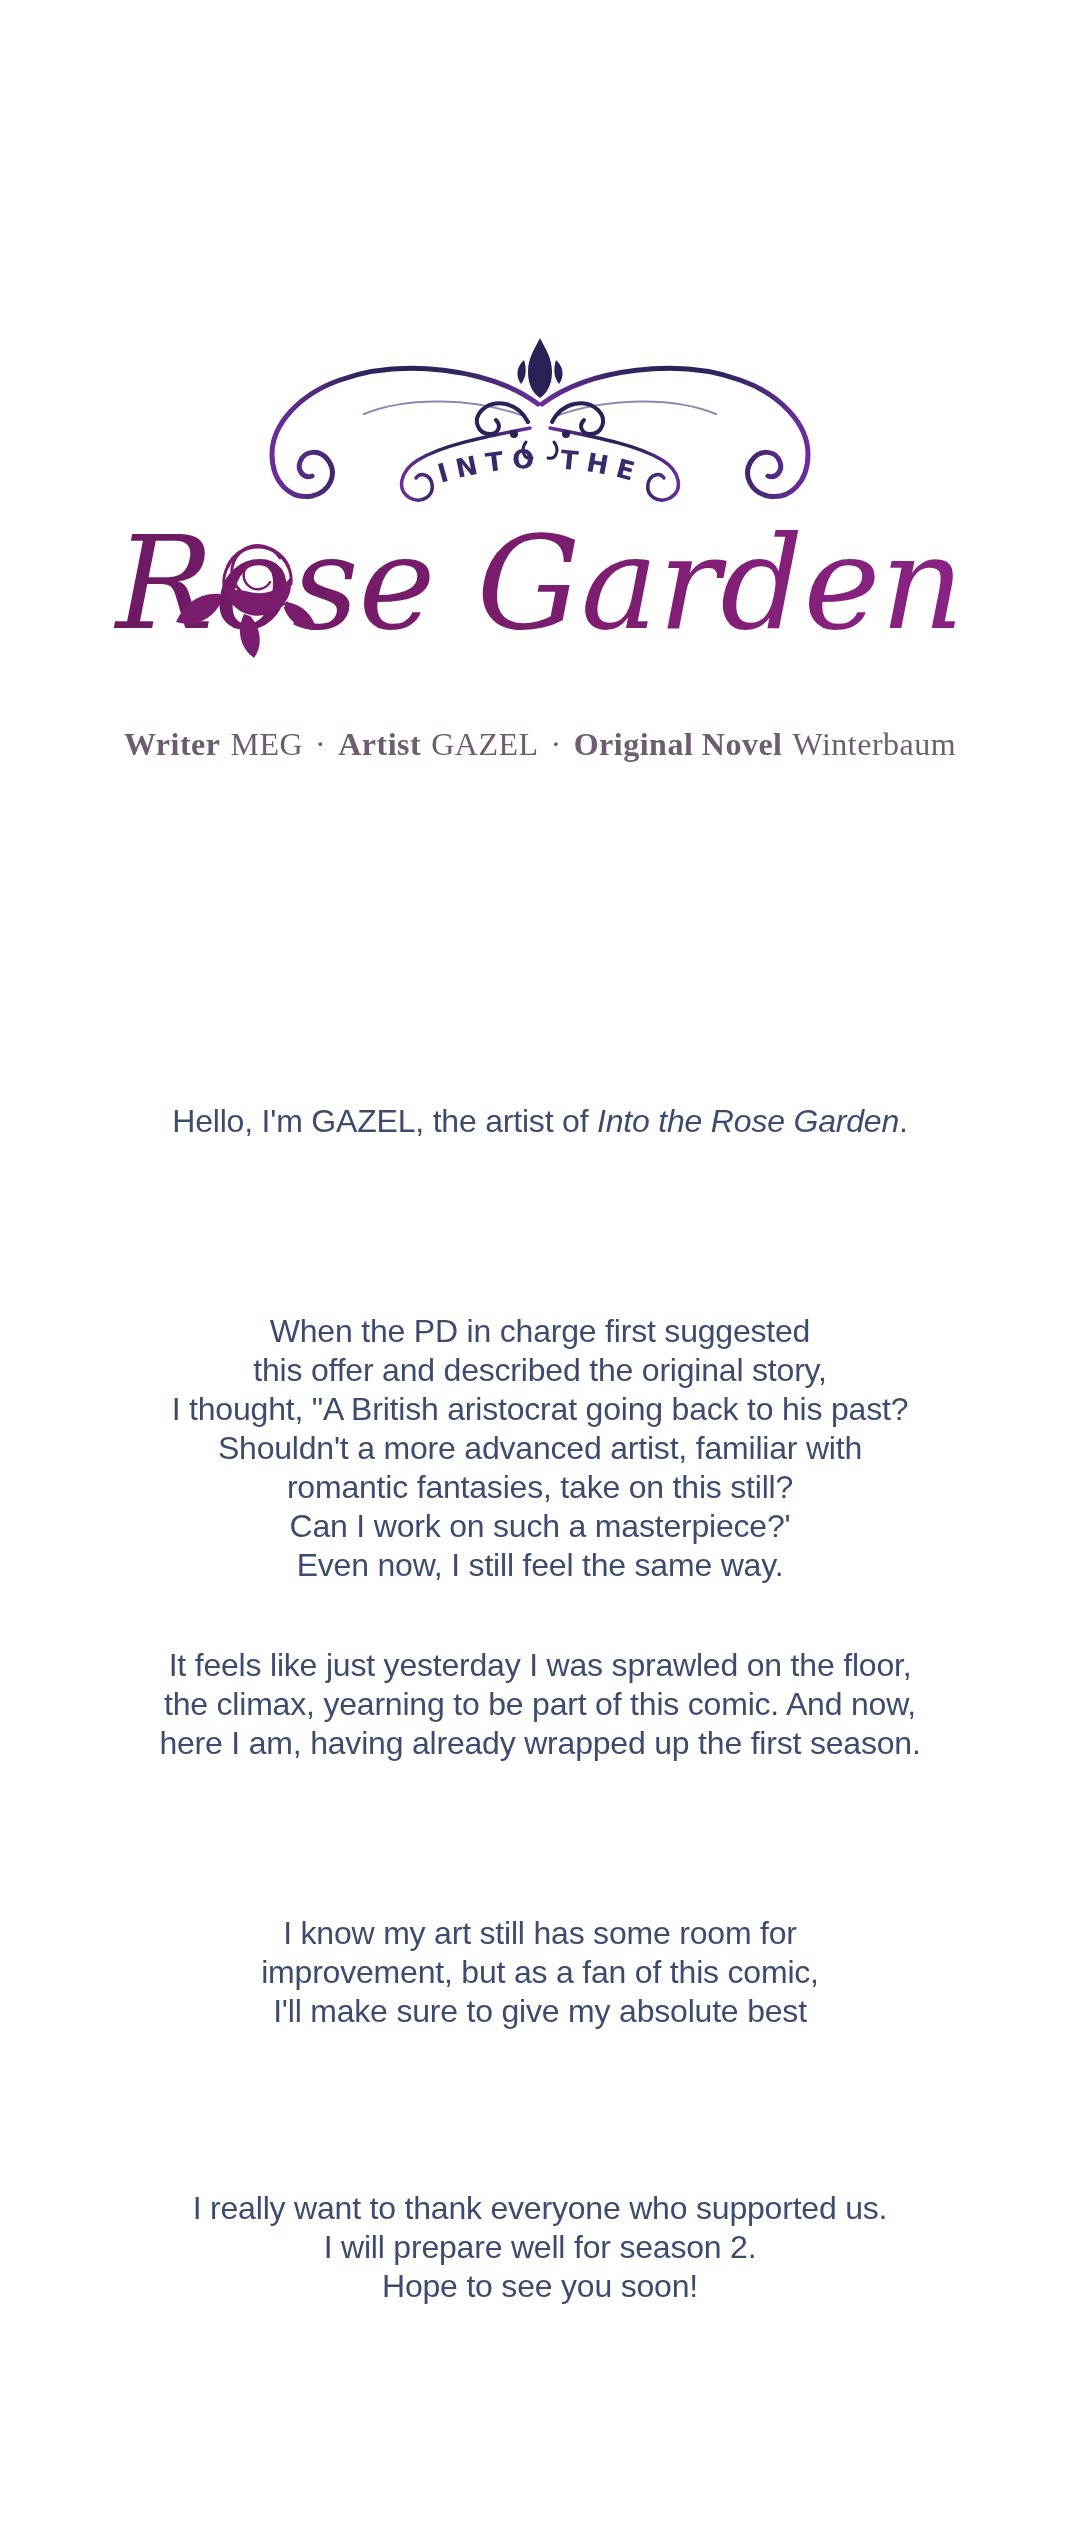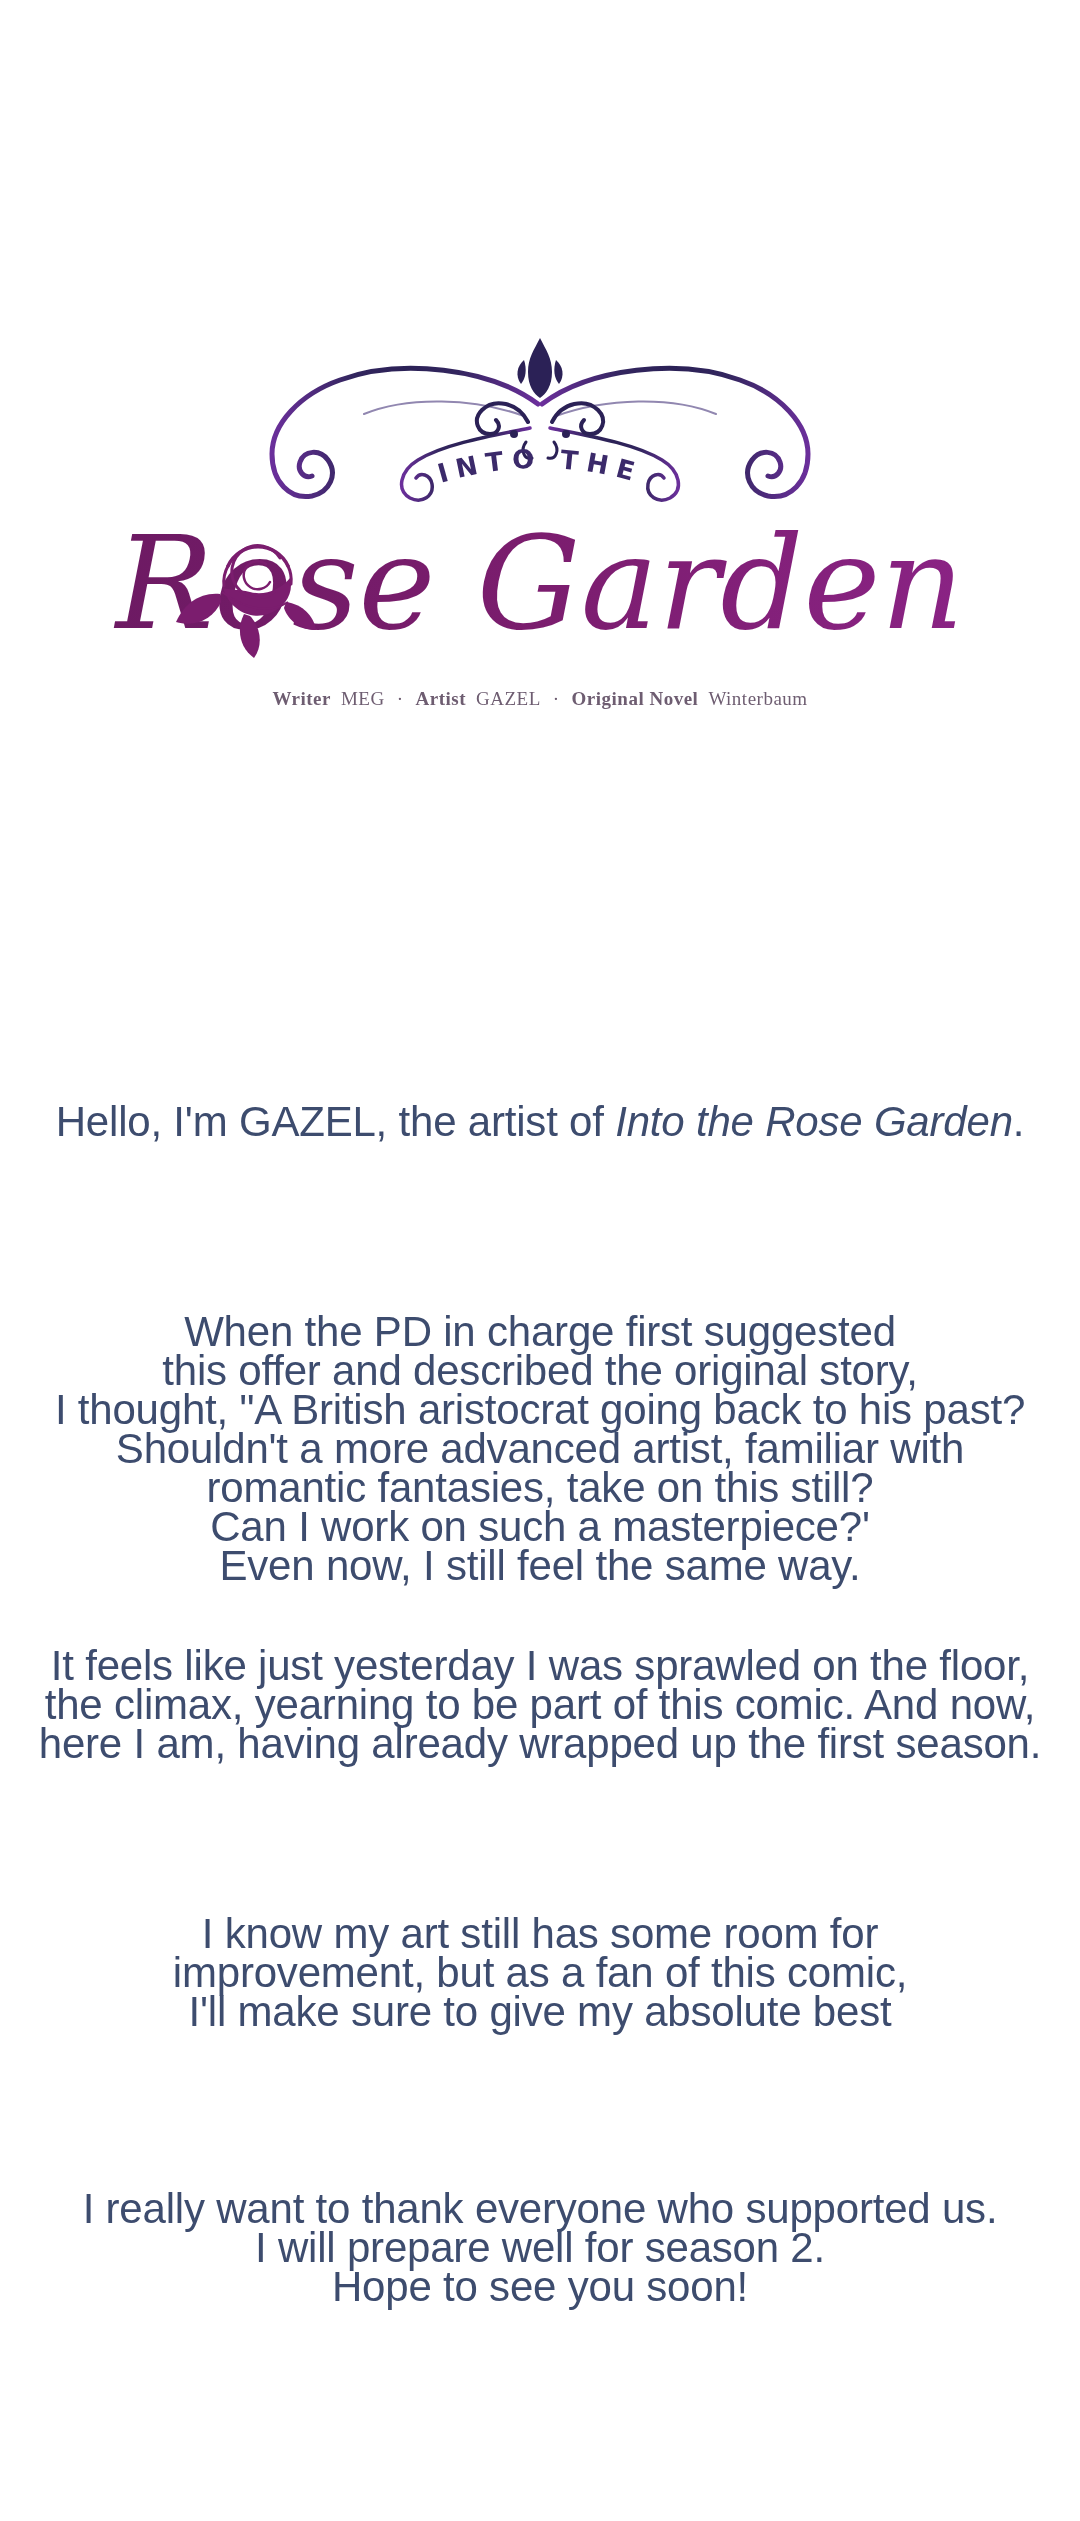--- a/index.html
+++ b/index.html
@@ -28,40 +28,40 @@
     fill:#3b2a6a;
   }
   .script-text{
     font-family:"DejaVu Serif",serif;
     font-style:italic;
     font-size:130px;
     fill:url(#scriptGrad);
   }
   .credits{
     position:absolute;
-    top:684px;
+    top:729px;
     left:0;
     width:100%;
     text-align:center;
     font-family:"Liberation Serif",serif;
-    font-size:19px;
+    font-size:32px;
     line-height:30px;
     color:#6e5d71;
     letter-spacing:0.5px;
     white-space:nowrap;
   }
   .credits .label{font-weight:700;margin-right:10px;}
   .credits .sep{margin:0 12px;}
   .body-par{
     position:absolute;
     left:0;
     width:100%;
     text-align:center;
     font-family:"Liberation Sans",sans-serif;
-    font-size:42px;
+    font-size:32px;
     line-height:39px;
     color:#3d4c6e;
     letter-spacing:-0.2px;
   }
   .p1{top:1102px;}
   .p2{top:1273px;margin-top:39px;}
   .p3{top:1646px;}
   .p4{top:1914px;}
   .p5{top:2169px;margin-top:20px;}
   .italic{font-style:italic;}

